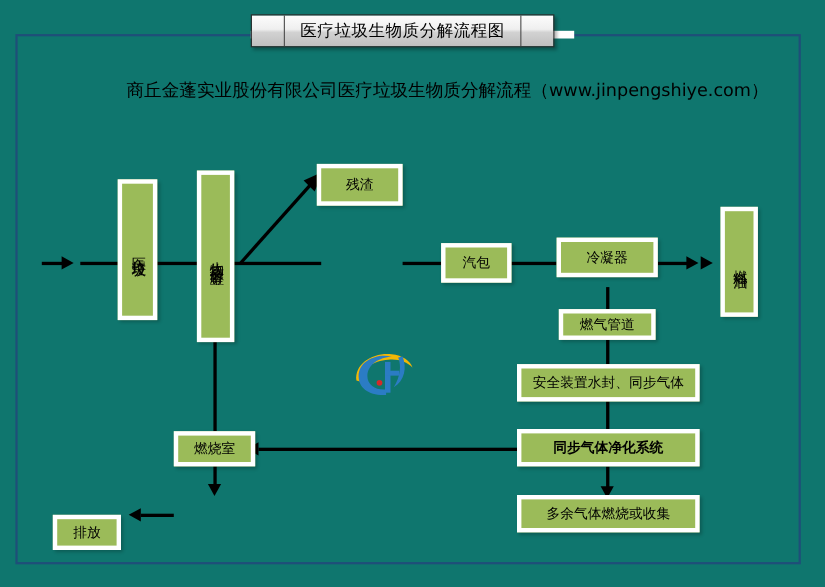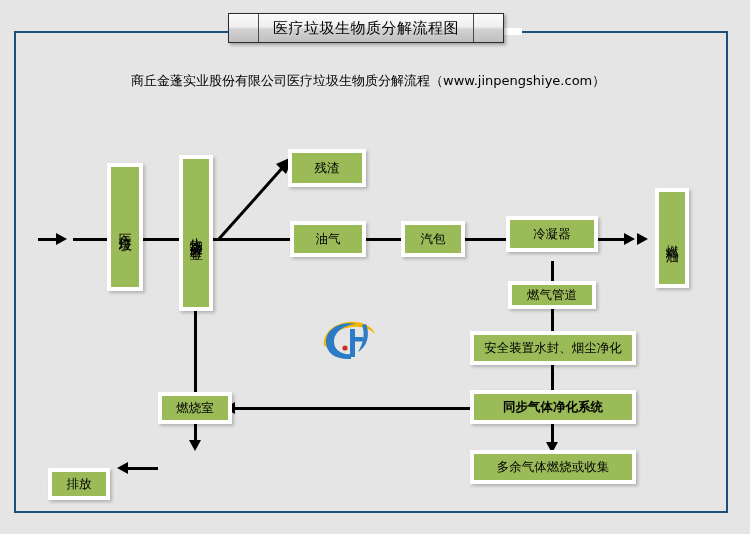--- a/index.html
+++ b/index.html
@@ -4,21 +4,21 @@
 <style>
   html, body {
     margin: 0;
     padding: 0;
     background: #ffffff;
   }
   #stage {
     position: relative;
     width: 750px;
     height: 534px;
-    background: #e5e5e5;
+    background: #0f766e;
     font-family: "DejaVu Sans", "Liberation Sans", sans-serif;
     overflow: hidden;
   }
 
   
   #frame {
     position: absolute;
     left: 14px;
     top: 31px;
     width: 714px;
@@ -69,24 +69,23 @@
     color: #000000;
     white-space: nowrap;
     letter-spacing: 0.5px;
   }
 
   
   #subtitle {
     position: absolute;
     left: 115px;
     top: 72px;
-    font-size: 13px;
+    font-size: 16px;
     color: #000000;
     white-space: nowrap;
-    margin-left: 16px;
   }
 
   
   .box {
     position: absolute;
     background: #9BBB59;
     border: 4px solid #ffffff;
     box-sizing: border-box;
     box-shadow: 2px 2px 3px rgba(0,0,0,0.22);
     display: flex;
@@ -225,31 +224,30 @@
       <circle cx="25" cy="32" r="2.6" fill="#D42A2A"></circle>
     </svg>
   </div>
 
   <div class="box vert" style="left:107px; top:163px; width:36px; height:128px;">医疗垃圾</div>
 
   <div class="box vert" style="left:179px; top:155px; width:34px; height:156px;">生物质分解釜</div>
 
   <div class="box" style="left:288px; top:149px; width:78px; height:38px;">残渣</div>
 
-  <div class="box" style="left:290px; top:221px; width:76px; height:36px;">油气</div>
 
   <div class="box" style="left:401px; top:221px; width:64px; height:36px;">汽包</div>
 
   <div class="box" style="left:506px; top:216px; width:92px; height:36px;">冷凝器</div>
 
   <div class="box vert" style="left:655px; top:188px; width:34px; height:100px;">燃料油</div>
 
   <div class="box" style="left:508px; top:281px; width:88px; height:28px;">燃气管道</div>
 
-  <div class="box" style="left:470px; top:331px; width:166px; height:34px;">安全装置水封、烟尘净化</div>
+  <div class="box" style="left:470px; top:331px; width:166px; height:34px;">安全装置水封、同步气体</div>
 
   <div class="box" style="left:470px; top:390px; width:166px; height:34px;font-weight:bold;">同步气体净化系统</div>
 
   <div class="box" style="left:470px; top:450px; width:166px; height:34px;">多余气体燃烧或收集</div>
 
   <div class="box" style="left:158px; top:392px; width:74px; height:32px;">燃烧室</div>
 
 
   <div class="box" style="left:48px; top:452px; width:62px; height:32px;margin-top:16px;">排放</div>
 

